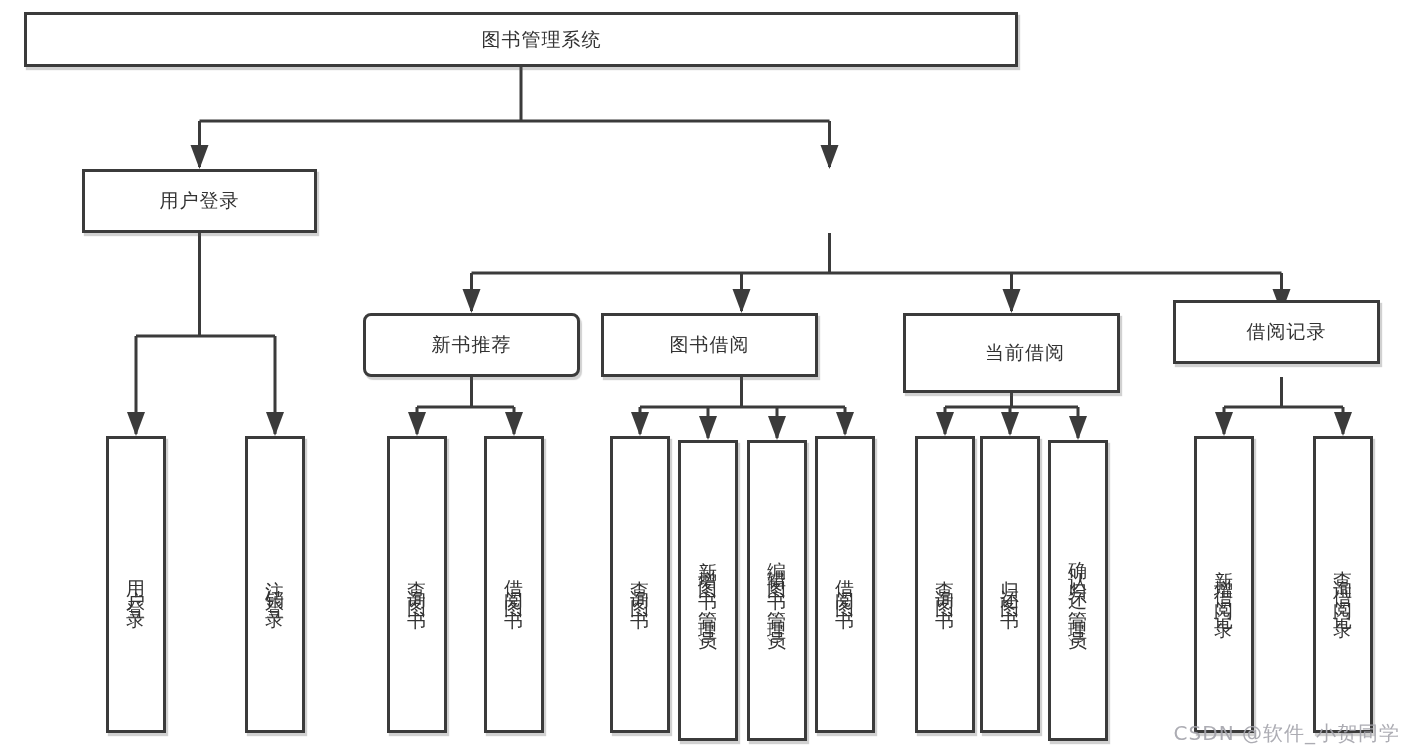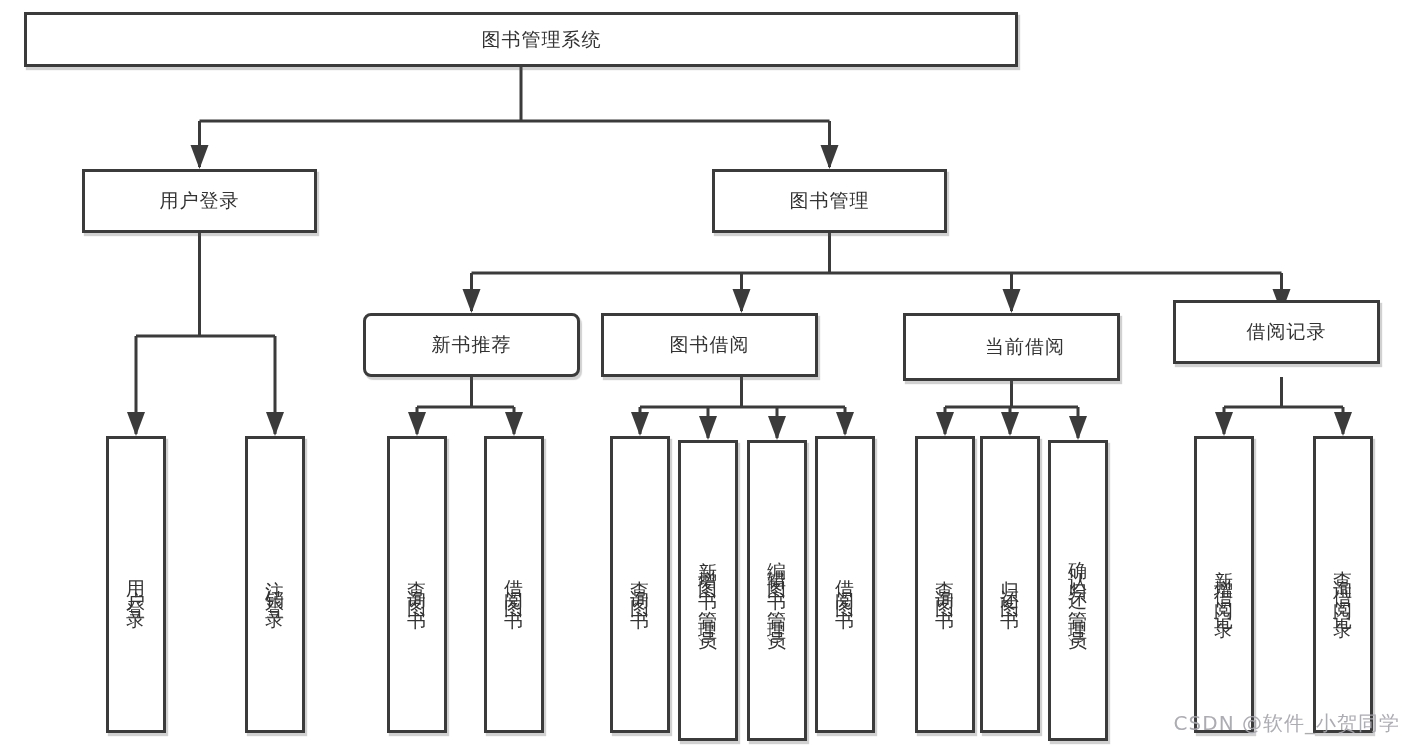--- a/index.html
+++ b/index.html
@@ -16,21 +16,21 @@
   .leaf{
     position:absolute;box-sizing:border-box;border:3px solid #3b3b3b;background:#ffffff;
     display:flex;align-items:center;justify-content:center;
     box-shadow:2px 3px 1px rgba(90,90,90,0.28);
   }
   .vtext{
     writing-mode:vertical-rl;text-orientation:mixed;
     font-size:19px;line-height:1.1;letter-spacing:10px;white-space:nowrap;
   }
   .watermark{
-    position:absolute;right:5px;bottom:10px;font-size:20px;letter-spacing:1px;
+    position:absolute;right:5px;bottom:0;font-size:20px;letter-spacing:1px;
     color:rgba(165,165,172,0.92);
   }
 </style>
 </head>
 <body>
 
 <div id="stage">
 
   <svg id="connectors" viewBox="0 0 1405 747" xmlns="http://www.w3.org/2000/svg">
     <g stroke="#3b3b3b" stroke-width="3" fill="none">
@@ -72,31 +72,28 @@
     </g>
   </svg>
 
   <div class="node" style="left:24px;top:12px;width:994px;height:55px;padding-left:41px;">
     <span>图书管理系统</span>
   </div>
 
   <div class="node" style="left:82px;top:169px;width:235px;height:64px;">
     <span>用户登录</span>
   </div>
-  <div class="node" style="left:712px;top:169px;width:235px;height:64px;">
-    <span>图书管理</span>
-  </div>
 
   <div class="node" style="left:363px;top:313px;width:217px;height:64px;border-radius:8px;">
     <span>新书推荐</span>
   </div>
   <div class="node" style="left:601px;top:313px;width:217px;height:64px;">
     <span>图书借阅</span>
   </div>
-  <div class="node" style="left:903px;top:313px;width:217px;height:68px;padding-left:27px;">
+  <div class="node" style="left:903px;top:313px;width:217px;height:80px;padding-left:27px;">
     <span>当前借阅</span>
   </div>
   <div class="node" style="left:1173px;top:300px;width:207px;height:64px;padding-left:20px;">
     <span>借阅记录</span>
   </div>
 
   <div class="leaf" style="left:106px;top:436px;width:60px;height:297px;">
     <span class="vtext">用户登录</span>
   </div>
   <div class="leaf" style="left:245px;top:436px;width:60px;height:297px;">

